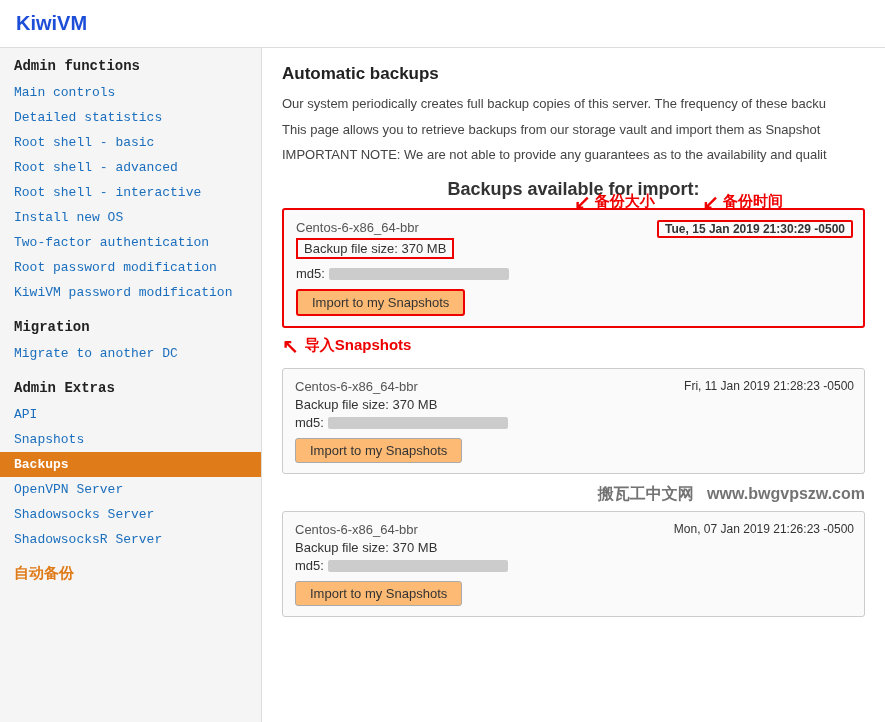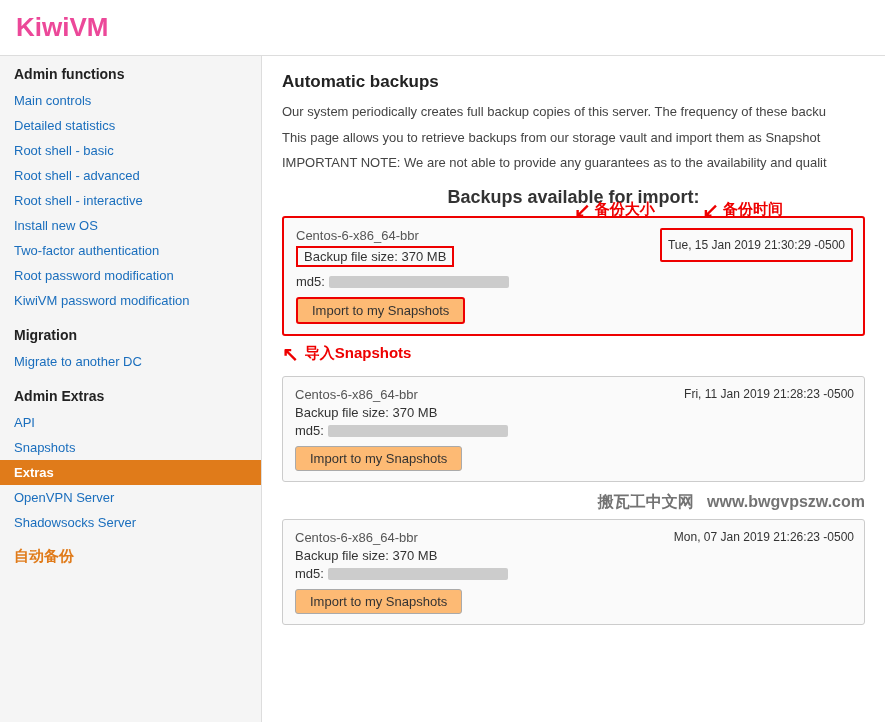--- a/index.html
+++ b/index.html
@@ -1,45 +1,45 @@
 <!DOCTYPE html>
 <html><head>
   <meta charset="utf-8">
   <style>
     * { margin: 0; padding: 0; box-sizing: border-box; }
     body { font-family: Arial, sans-serif; font-size: 13px; color: #333; background: #fff; display: flex; flex-direction: column; width: 885px; min-height: 722px; }
 
     
     .header { background: #fff; padding: 12px 16px; border-bottom: 1px solid #ddd; }
-    .logo { font-size: 26px; font-weight: bold; color: #ec4899; text-align: center; }
+    .logo { font-size: 20px; font-weight: bold; color: #1d4ed8; text-align: center; }
 
     
     .main-layout { display: flex; flex: 1; }
 
     
-    .sidebar { width: 262px; min-width: 262px; background: #f5f5f5; border-right: 1px solid #ddd; padding: 0; }
+    .sidebar { width: 262px; min-width: 262px; background: #f5f5f5; border-right: 1px solid #ddd; padding: 0; font-family: Liberation Mono, monospace; }
     .sidebar-section-title { font-weight: bold; font-size: 14px; padding: 10px 14px 6px; color: #222; }
     .sidebar-item { display: block; padding: 5px 14px; color: #1a6ebd; cursor: pointer; text-decoration: none; font-size: 13px; }
     .sidebar-item.active { background: #e07b1a; color: #fff; font-weight: bold; }
     .sidebar-section { margin-bottom: 4px; }
 
     
     .content { flex: 1; padding: 16px 20px; overflow: hidden; position: relative; }
     .content h2 { font-size: 17px; font-weight: bold; margin-bottom: 10px; color: #222; }
     .content p { font-size: 13px; color: #444; margin-bottom: 6px; line-height: 1.5; }
 
     
     .backups-label { font-weight: bold; font-size: 18px; margin: 14px 0 8px; text-align: center; }
     .backup-entry { border: 1px solid #ccc; border-radius: 3px; padding: 10px 12px; margin-bottom: 14px; background: #fafafa; position: relative; }
     .backup-entry.highlighted { border: 2px solid #e00; }
     .backup-name { font-size: 13px; color: #555; margin-bottom: 3px; }
     .backup-size { font-size: 13px; color: #333; margin-bottom: 3px; }
     .backup-md5 { font-size: 13px; color: #333; margin-bottom: 8px; }
     .backup-date { font-size: 12px; color: #333; position: absolute; top: 10px; right: 10px; }
-    .backup-date.highlighted { border: 2px solid #e00; padding: 8px 6px; border-radius: 2px; }
+    .backup-date.highlighted { border: 2px solid #e00; padding: 0 6px; border-radius: 2px; font-weight: bold; }
     .btn-import { background: #fdba74; border: 1px solid #aaa; border-radius: 3px; padding: 4px 14px; font-size: 13px; cursor: pointer; color: #333; }
     .btn-import.highlighted { border: 2px solid #e00; }
     .cn-label-red { color: #e00; font-size: 15px; font-weight: bold; }
 
     
     .red-arrow { color: #e00; font-size: 20px; font-weight: bold; }
 
     .md5-blur { display: inline-block; background: #ccc; width: 180px; height: 12px; border-radius: 2px; vertical-align: middle; }
 
     .backup-size-box { display: inline-block; border: 2px solid #e00; padding: 1px 6px; margin-bottom: 4px; }
@@ -69,23 +69,24 @@
 
     <div class="sidebar-section">
       <div class="sidebar-section-title">Migration</div>
       <a class="sidebar-item">Migrate to another DC</a>
     </div>
 
     <div class="sidebar-section">
       <div class="sidebar-section-title">Admin Extras</div>
       <a class="sidebar-item">API</a>
       <a class="sidebar-item">Snapshots</a>
-      <a class="sidebar-item active">Extras</a>
+      <a class="sidebar-item active">Backups</a>
       <a class="sidebar-item">OpenVPN Server</a>
       <a class="sidebar-item">Shadowsocks Server</a>
+      <a class="sidebar-item">ShadowsocksR Server</a>
     </div>
 
     <div style="padding: 8px 14px; margin-top: 4px;">
       <span style="color:#e07b1a; font-size:15px; font-weight:bold;">自动备份</span>
     </div>
   </div>
 
   <div class="content">
     <h2>Automatic backups</h2>
     <p>Our system periodically creates full backup copies of this server. The frequency of these backu</p>

